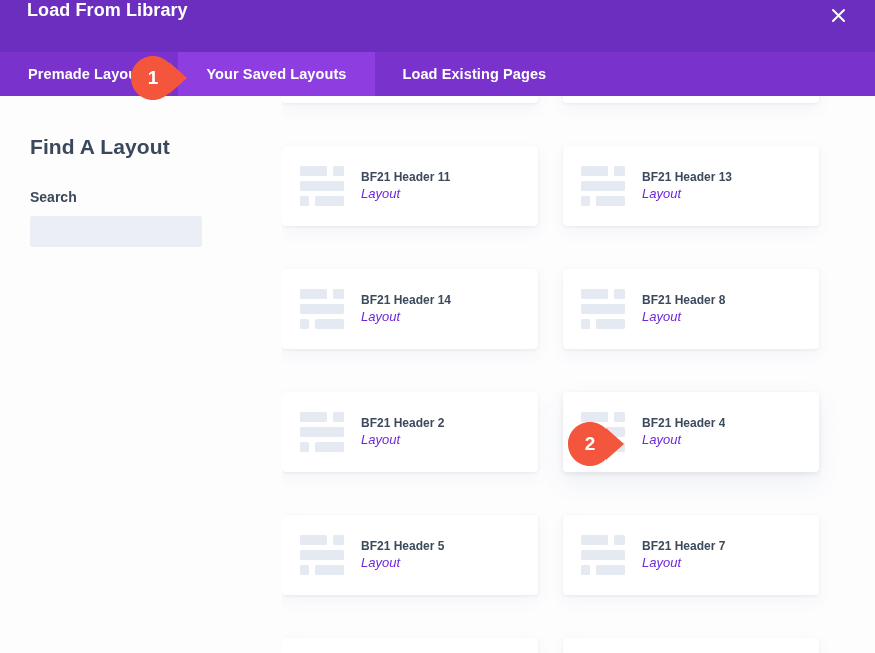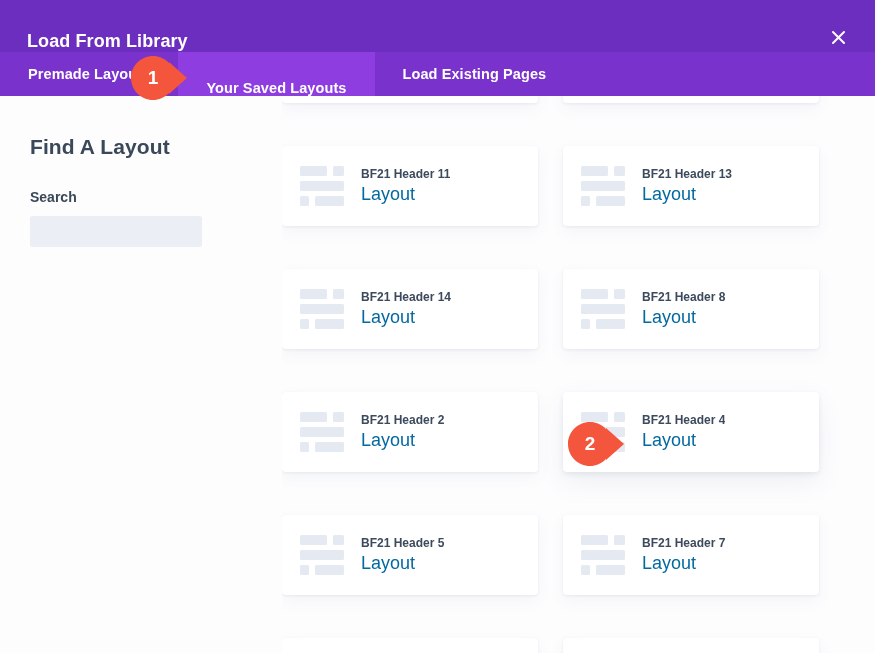--- a/index.html
+++ b/index.html
@@ -21,21 +21,21 @@
   }
 
   
   .modal-header {
     position: absolute;
     top: 0; left: 0;
     width: 875px;
     height: 52px;
     background: #6C2EBE;
     display: flex;
-    align-items: flex-end;
+    align-items: flex-start;
     justify-content: space-between;
     padding: 0 22px 0 27px;
     z-index: 30;
   }
   .modal-title {
     color: #ffffff;
     font-size: 18px;
     font-weight: 700;
     letter-spacing: 0.1px;
   }
@@ -67,21 +67,21 @@
     display: flex;
     align-items: center;
     padding: 0 28px;
     color: #ffffff;
     font-size: 14.5px;
     font-weight: 700;
     cursor: pointer;
     white-space: nowrap;
     letter-spacing: 0.1px;
   }
-  .tab.active { background: #8E3EE0; align-items: flex-end; }
+  .tab.active { background: #8E3EE0; }
 
   
   .body-area {
     position: absolute;
     top: 96px; left: 0;
     width: 875px;
     height: 557px;
     background: #fdfdfe;
     overflow: hidden;
   }
@@ -179,24 +179,25 @@
     overflow: hidden;
   }
   .card-name {
     font-size: 12px;
     font-weight: 700;
     color: #3c4a5c;
     line-height: 1.35;
     white-space: nowrap;
   }
   .card-type {
-    font-size: 18px;
+    font-size: 13px;
     font-weight: 400;
-    color: #0369a1;
+    color: #6d28d9;
     line-height: 1.35;
+    font-style: italic;
   }
 
   
   .marker {
     position: absolute;
     width: 56px;
     height: 44px;
     z-index: 60;
     pointer-events: none;
   }

